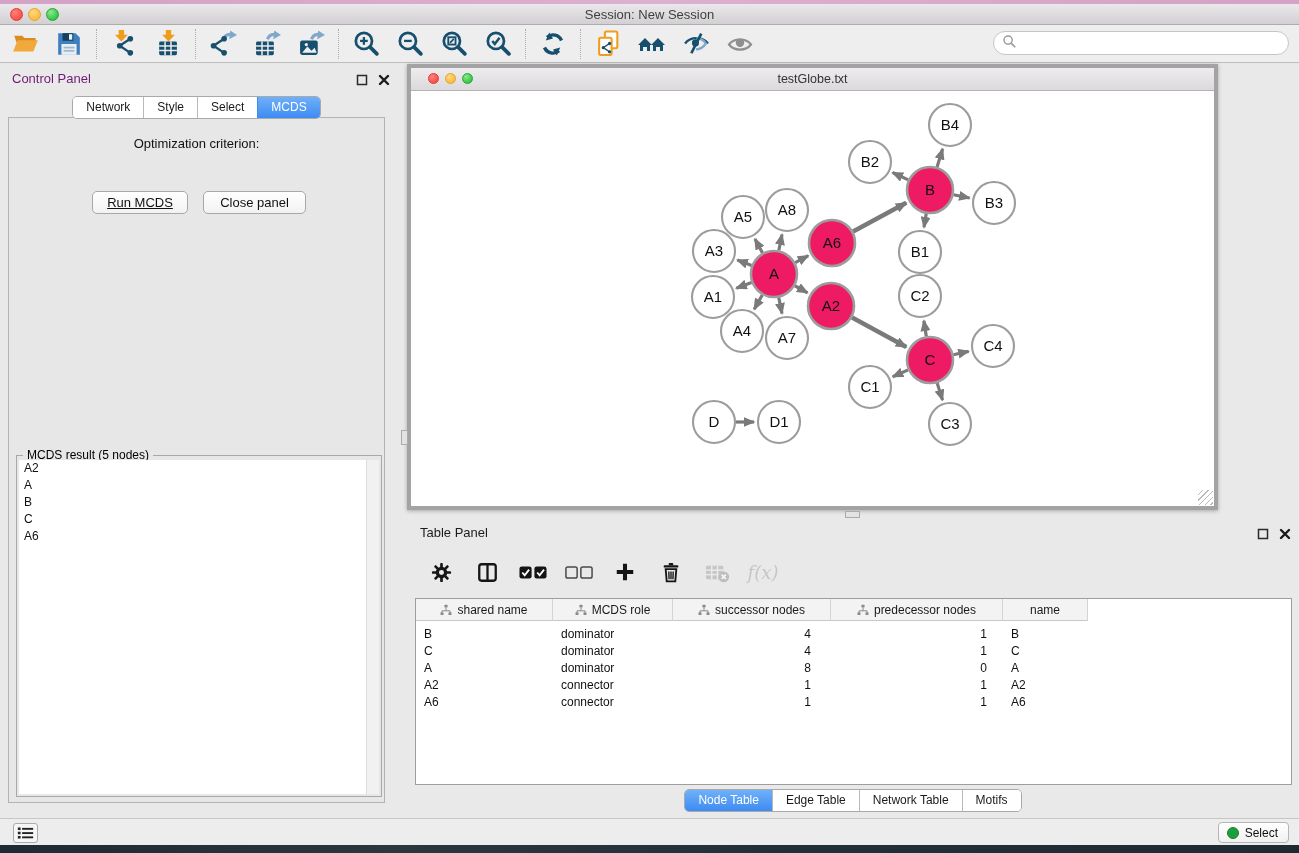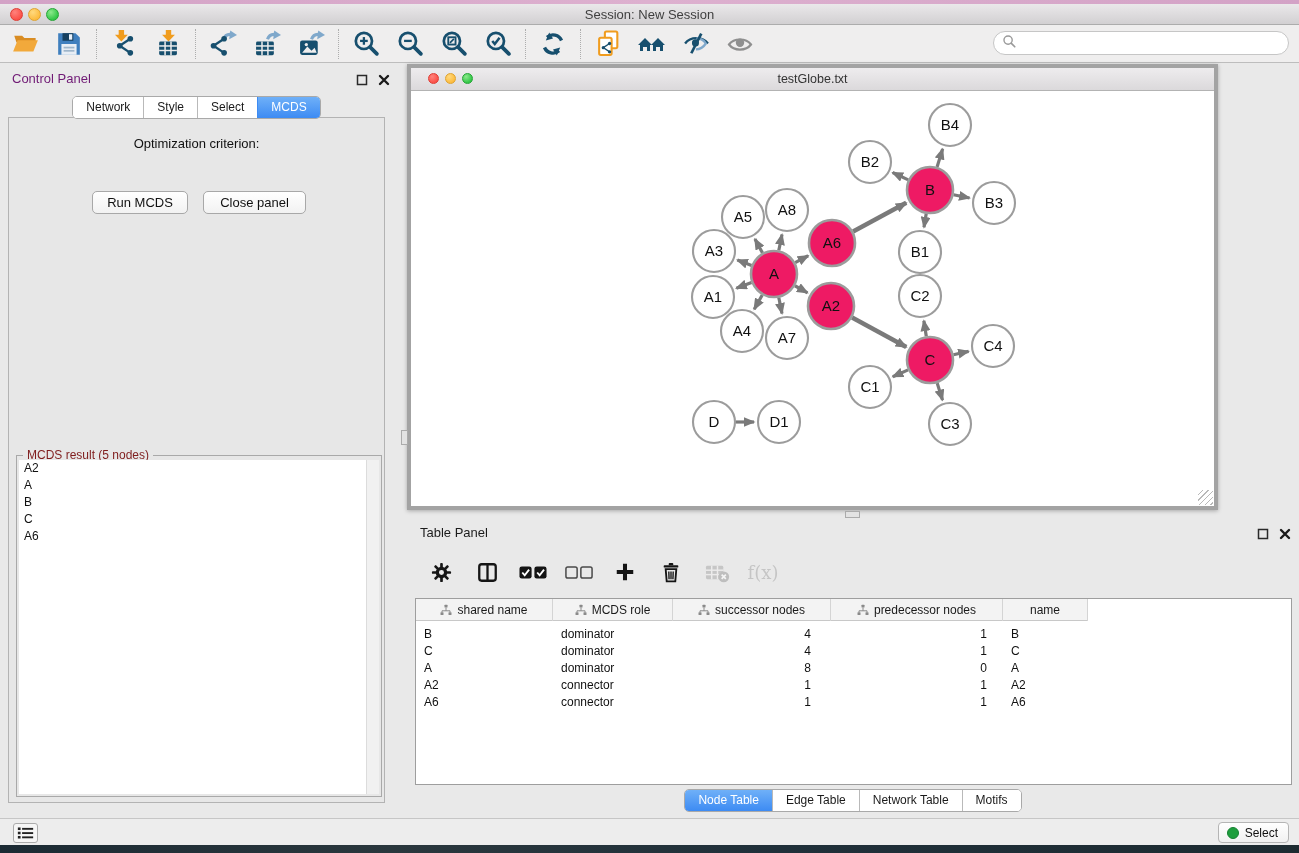--- a/index.html
+++ b/index.html
@@ -36,42 +36,42 @@
   .seg .tab { padding:3px 13px 4px; font-size:12px; color:#1A1A1A; background:#fff; border-left:1px solid #B9B9B9; cursor:pointer; white-space:nowrap; }
   .seg .tab:first-child { border-left:none; }
   .seg .tab.active { background:linear-gradient(#6FB0F8,#3D8BF3); color:#fff; border-left-color:#3D8BF3; }
   .cp-tabs { left:0; top:96px; width:393px; display:flex; justify-content:center; }
   .opt-label { left:8px; top:136px; width:377px; text-align:center; font-size:13px; color:#111; }
   .combo { left:42px; top:157px; width:314px; height:24px; background:#fff; border:1px solid #ABABAB; border-radius:5px; display:flex; align-items:center; cursor:pointer; }
   .combo .val { flex:1; font-size:13px; color:#111; padding-left:9px; white-space:nowrap; overflow:hidden; }
   .combo .cbtn { width:21px; height:22px; border-radius:0 4px 4px 0; background:linear-gradient(#7DBAF9,#3D8BF3); display:flex; align-items:center; justify-content:center; }
   .btn { position:absolute; height:23px; background:linear-gradient(#FFFFFF,#F2F2F2); border:1px solid #A8A8A8; border-radius:5px; font-size:13px; color:#111; display:flex; align-items:center; justify-content:center; cursor:pointer; }
   .groupbox { left:16px; top:455px; width:366px; height:342px; border:1px solid #A9A9A9; }
-  .groupbox .legend { position:absolute; top:-8px; left:6px; background:#E7E7E7; padding:0 4px; font-size:12px; color:#7f1d1d; }
+  .groupbox .legend { position:absolute; top:-8px; left:6px; background:#E7E7E7; padding:0 4px; font-size:12px; color:#000000; }
   .result-list { position:absolute; left:2px; top:4px; right:2px; bottom:2px; background:#fff; }
   .result-list .scroll { position:absolute; right:0; top:0; bottom:0; width:13px; background:#F1F1F1; border-left:1px solid #DCDCDC; }
   .result-list .item { font-size:12px; color:#111; padding:1px 0 1px 5px; line-height:15px; }
 
   
   .net { left:407px; top:64px; width:811px; height:446px; background:#fff; border:4px solid #a3a3a3; box-shadow:0 1px 4px rgba(0,0,0,.28); }
   .net-tb { position:absolute; left:0; top:0; right:0; height:23px; background:linear-gradient(#EEECEE,#DBD9DB); border-bottom:1px solid #B3B3B3; }
   .tl2 { position:absolute; width:11px; height:11px; border-radius:50%; top:5px; }
   .net-title { position:absolute; left:0; right:0; top:4px; text-align:center; font-size:12.5px; color:#333; }
   .graph-wrap { position:absolute; left:0; top:23px; width:889px; height:421px; }
   .net-grip { position:absolute; right:1px; bottom:1px; width:15px; height:15px;
     background:repeating-linear-gradient(135deg, transparent 0 3px, #B9B9B9 3px 4px); }
   .grip-left { left:401px; top:430px; width:7px; height:15px; background:#E3E3E3; border:1px solid #ABABAB; }
   .grip-bottom { left:845px; top:511px; width:15px; height:7px; background:#E3E3E3; border:1px solid #ABABAB; }
 
   
   .tp-title { left:420px; top:525px; font-size:13px; color:#1C1C1C; }
   .tp-btns { left:1256px; top:527px; }
   .tp-toolbar { left:415px; top:552px; width:877px; height:40px; display:flex; align-items:center; gap:18px; padding-left:12px; }
   .tp-toolbar .tool.disabled { opacity:.55; }
-  .fx { font-family:"DejaVu Serif", serif; font-size:18px; color:#A9A9A9; }
+  .fx { font-family:"DejaVu Serif", serif; font-style:italic; font-size:18px; color:#A9A9A9; }
   .tp-table { left:415px; top:598px; width:877px; height:187px; background:#fff; border:1px solid #9E9E9E; overflow:hidden; }
   .trow { display:flex; }
   .trow.head { background:#F3F3F3; height:22px; border-bottom:1px solid #C8C8C8; }
   .hcell { display:flex; align-items:center; justify-content:center; gap:5px; font-size:12px; color:#1A1A1A; border-right:1px solid #D4D4D4; height:22px; }
   .bcell { font-size:12px; color:#111; height:16px; line-height:16px; white-space:nowrap; }
   .trow.body { height:16px; margin-top:1px; }
   .tbody-wrap { padding-top:4px; }
   .tp-tabs { left:407px; top:789px; width:892px; display:flex; justify-content:center; }
 
   
@@ -303,21 +303,21 @@
   <div class="abs cp-tabs">
       <span class="seg" id="cp-tabs">
         <span class="tab">Network</span>
         <span class="tab">Style</span>
         <span class="tab">Select</span>
         <span class="tab active">MCDS</span>
       </span>
     </div>
 
   <div class="abs opt-label">Optimization criterion:</div>
-  <div class="abs btn" style="left:92px;top:191px;width:96px;">Run MCDS</div>
+  <div class="abs btn" style="left:92px;top:191px;width:96px;text-decoration:underline;">Run MCDS</div>
   <div class="abs btn" style="left:203px;top:191px;width:103px;">Close panel</div>
 
   <div class="abs groupbox">
     <span class="legend">MCDS result (5 nodes)</span>
     <div class="result-list">
       <div id="result-items">
           <div class="item">A2</div>
           <div class="item">A</div>
           <div class="item">B</div>
           <div class="item">C</div>

